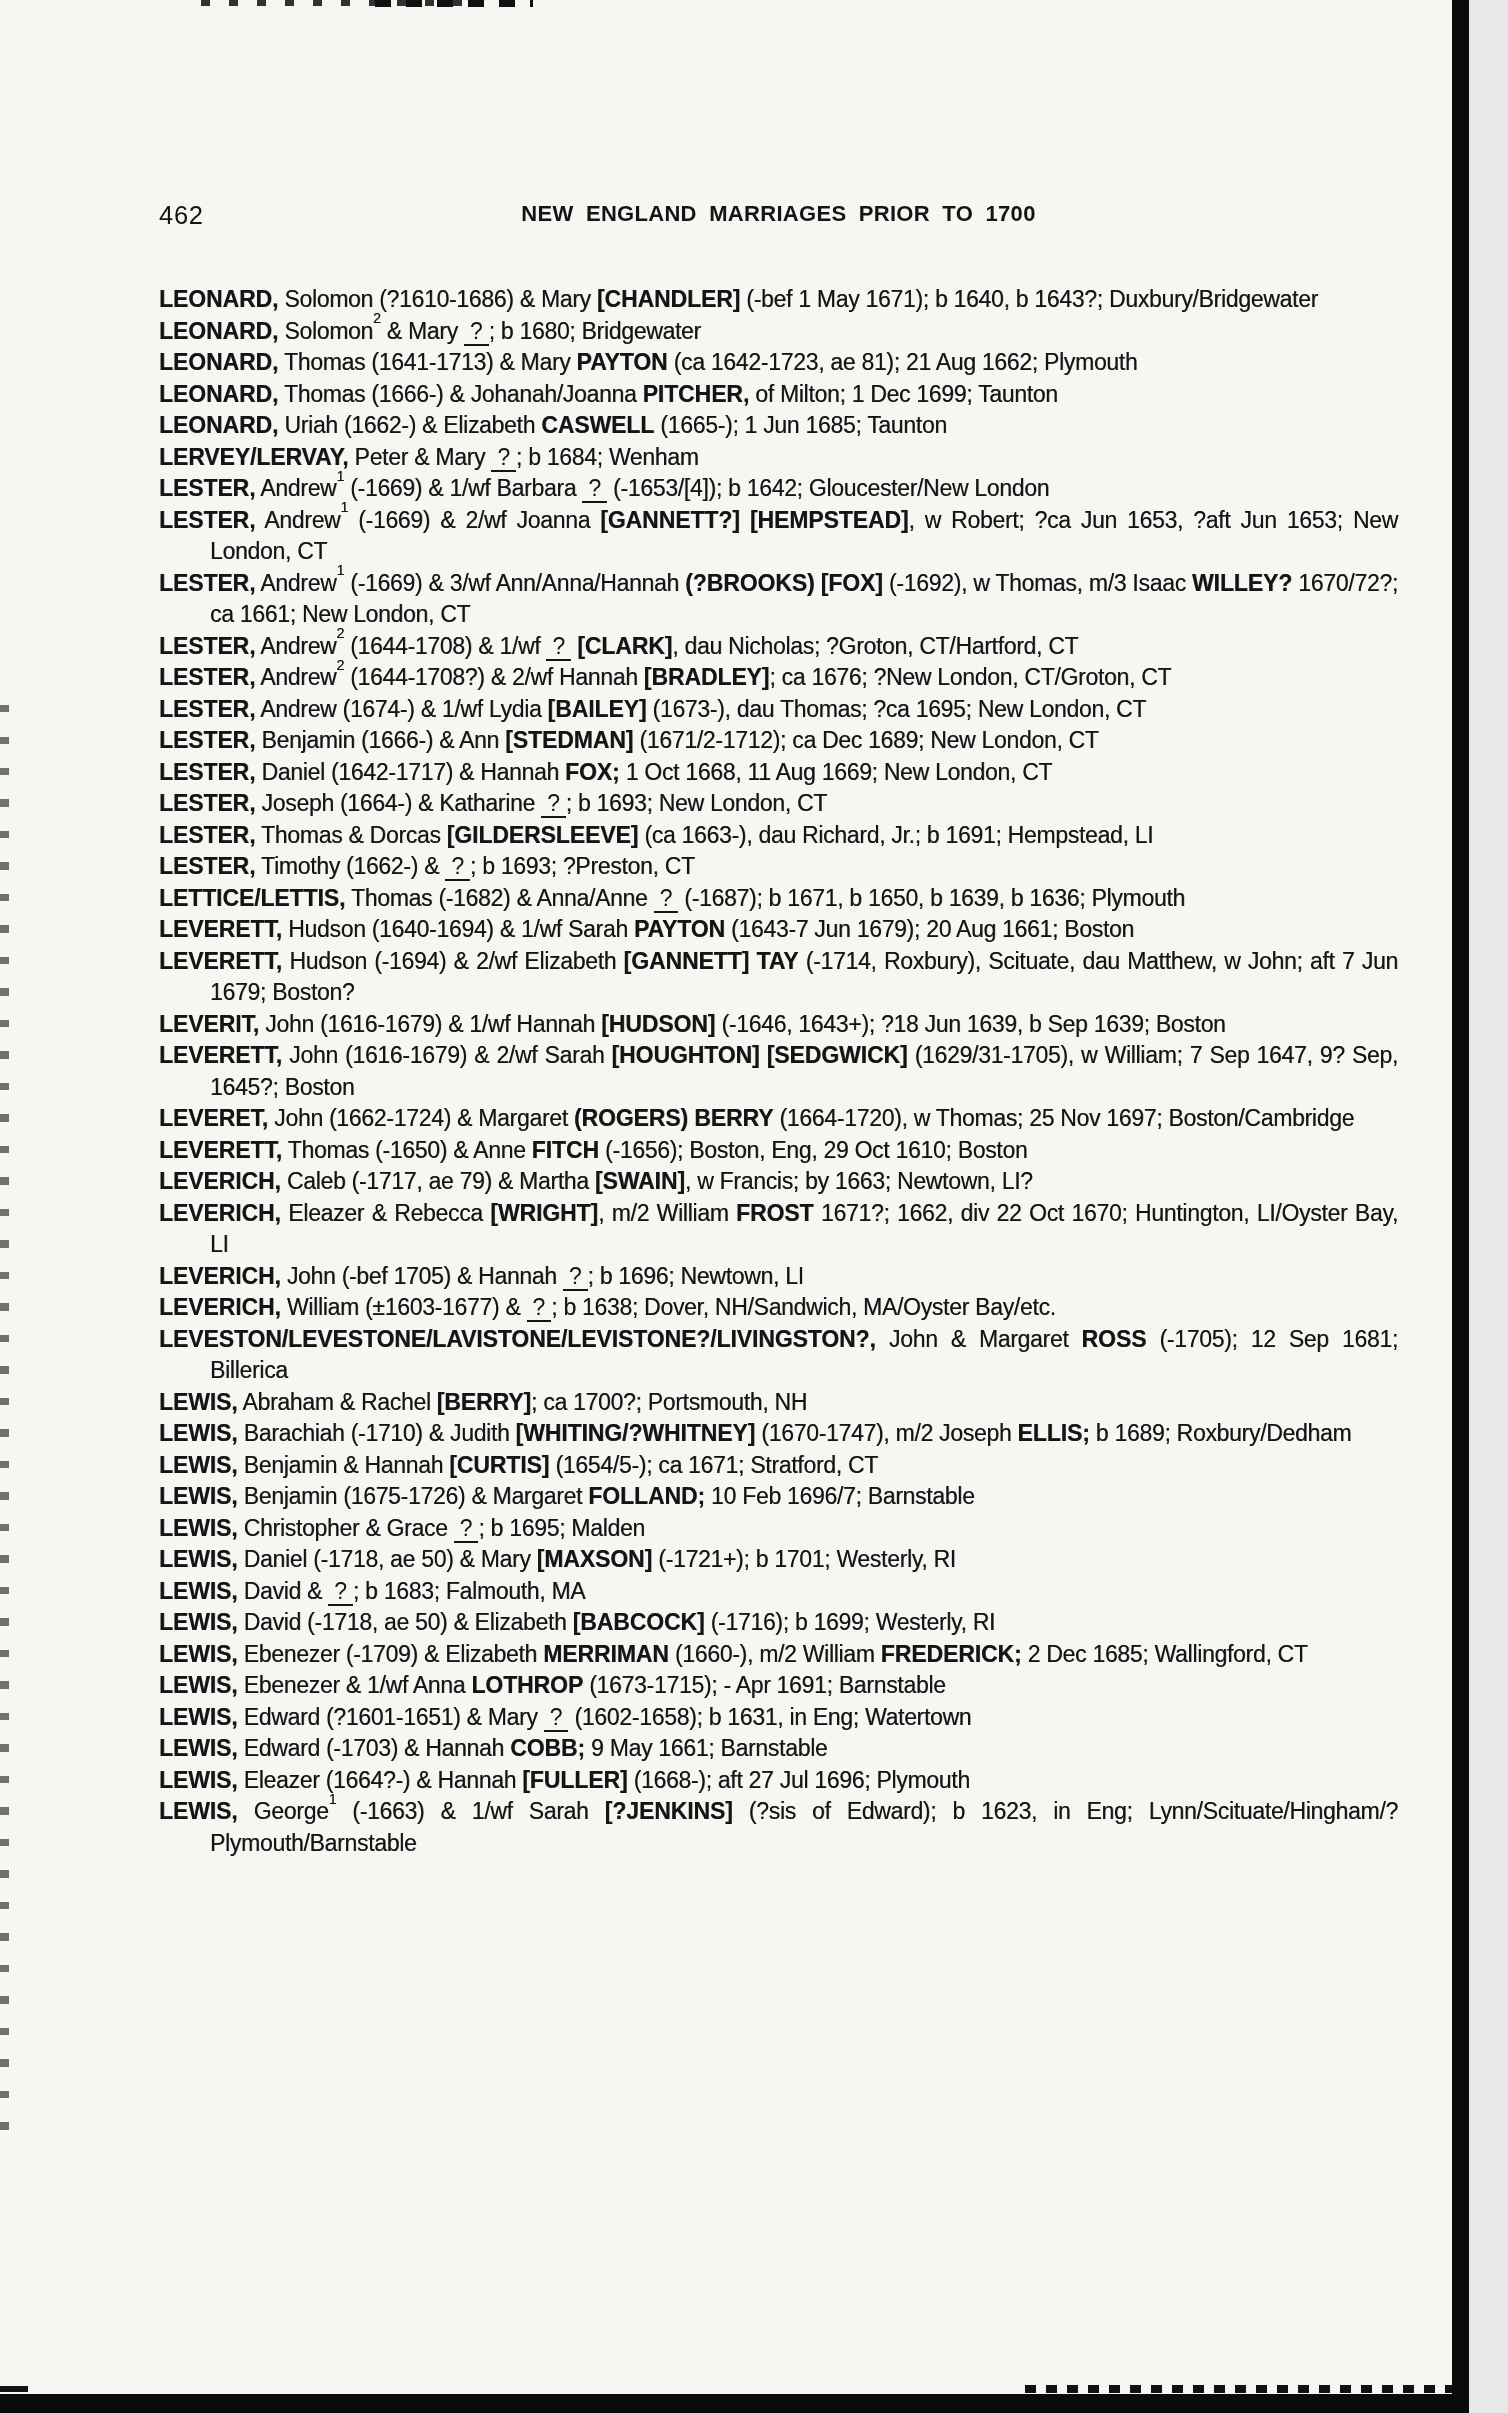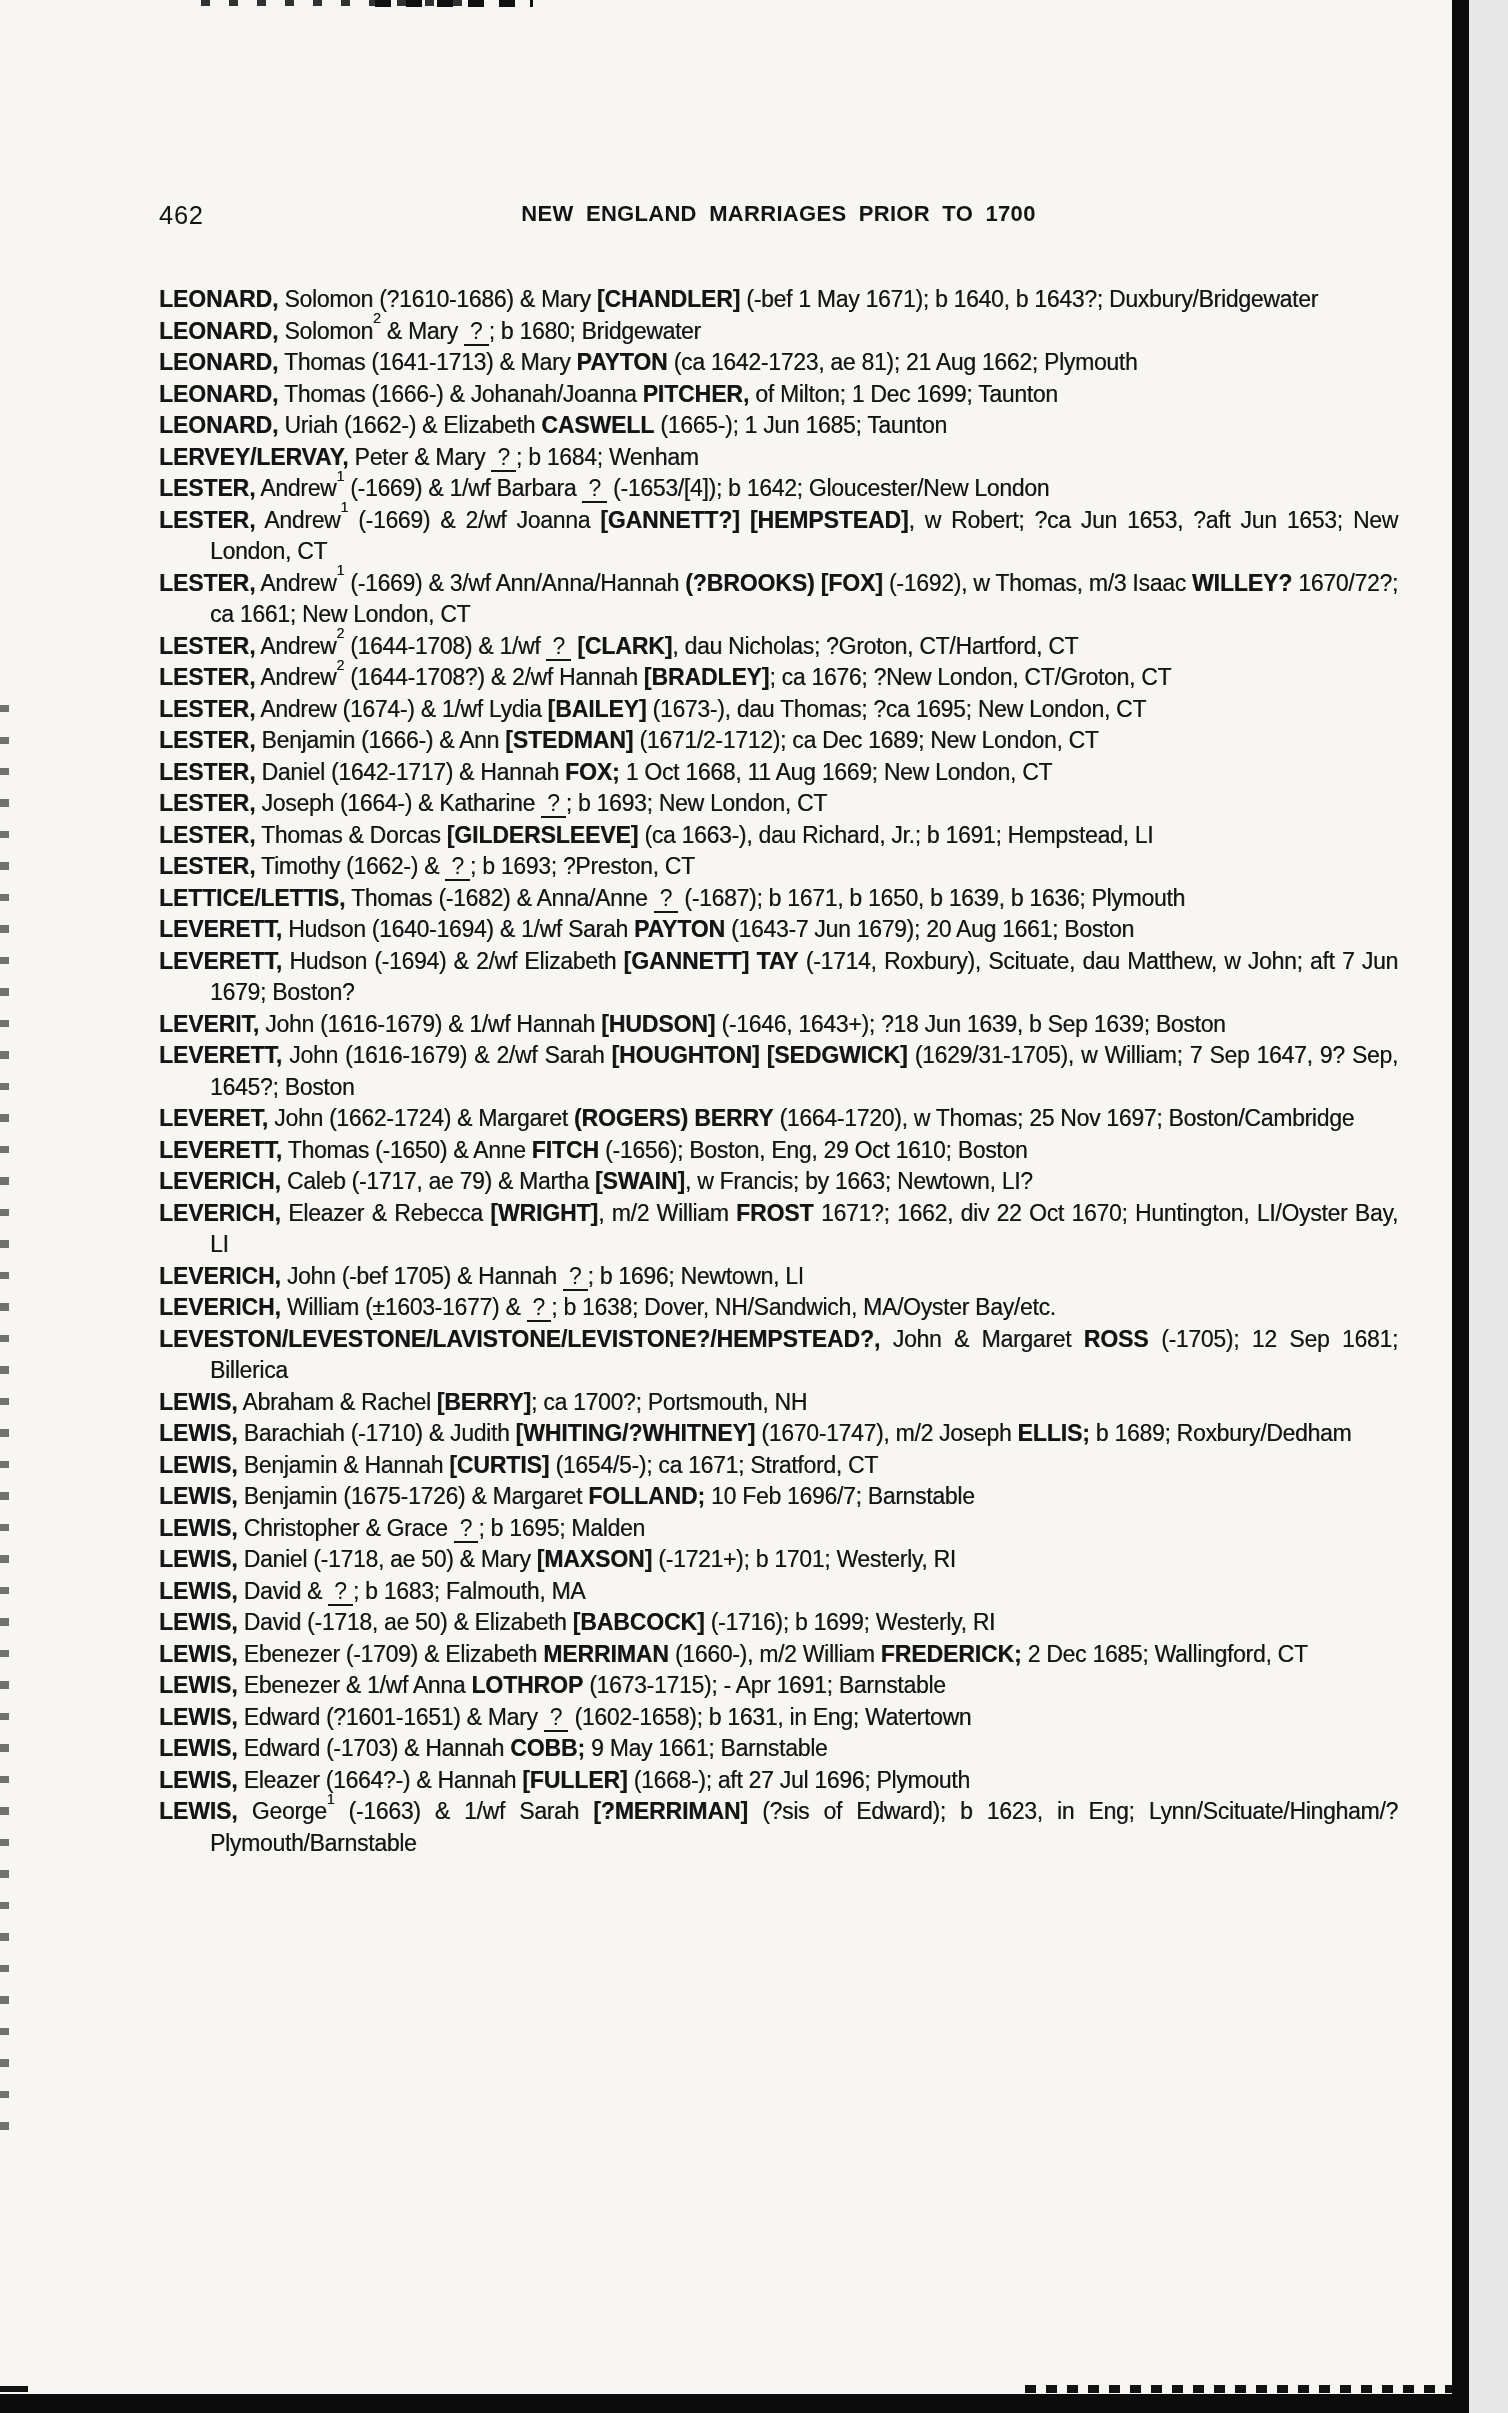--- a/index.html
+++ b/index.html
@@ -84,35 +84,35 @@
       <p class="entry"><b>LEVERETT,</b> Hudson (1640-1694) &amp; 1/wf Sarah <b>PAYTON</b> (1643-7 Jun 1679); 20 Aug 1661; Boston</p>
       <p class="entry"><b>LEVERETT,</b> Hudson (-1694) &amp; 2/wf Elizabeth <b>[GANNETT]</b> <b>TAY</b> (-1714, Roxbury), Scituate, dau Matthew, w John; aft 7 Jun 1679; Boston?</p>
       <p class="entry"><b>LEVERIT,</b> John (1616-1679) &amp; 1/wf Hannah <b>[HUDSON]</b> (-1646, 1643+); ?18 Jun 1639, b Sep 1639; Boston</p>
       <p class="entry"><b>LEVERETT,</b> John (1616-1679) &amp; 2/wf Sarah <b>[HOUGHTON]</b> <b>[SEDGWICK]</b> (1629/31-1705), w William; 7 Sep 1647, 9? Sep, 1645?; Boston</p>
       <p class="entry"><b>LEVERET,</b> John (1662-1724) &amp; Margaret <b>(ROGERS)</b> <b>BERRY</b> (1664-1720), w Thomas; 25 Nov 1697; Boston/Cambridge</p>
       <p class="entry"><b>LEVERETT,</b> Thomas (-1650) &amp; Anne <b>FITCH</b> (-1656); Boston, Eng, 29 Oct 1610; Boston</p>
       <p class="entry"><b>LEVERICH,</b> Caleb (-1717, ae 79) &amp; Martha <b>[SWAIN]</b>, w Francis; by 1663; Newtown, LI?</p>
       <p class="entry"><b>LEVERICH,</b> Eleazer &amp; Rebecca <b>[WRIGHT]</b>, m/2 William <b>FROST</b> 1671?; 1662, div 22 Oct 1670; Huntington, LI/Oyster Bay, LI</p>
       <p class="entry"><b>LEVERICH,</b> John (-bef 1705) &amp; Hannah <span class="blank">&nbsp;?&nbsp;</span>; b 1696; Newtown, LI</p>
       <p class="entry"><b>LEVERICH,</b> William (±1603-1677) &amp; <span class="blank">&nbsp;?&nbsp;</span>; b 1638; Dover, NH/Sandwich, MA/Oyster Bay/etc.</p>
-      <p class="entry"><b>LEVESTON/LEVESTONE/LAVISTONE/LEVISTONE?/HEMPSTEAD?,</b> John &amp; Margaret <b>ROSS</b> (-1705); 12 Sep 1681; Billerica</p>
+      <p class="entry"><b>LEVESTON/LEVESTONE/LAVISTONE/LEVISTONE?/LIVINGSTON?,</b> John &amp; Margaret <b>ROSS</b> (-1705); 12 Sep 1681; Billerica</p>
       <p class="entry"><b>LEWIS,</b> Abraham &amp; Rachel <b>[BERRY]</b>; ca 1700?; Portsmouth, NH</p>
       <p class="entry"><b>LEWIS,</b> Barachiah (-1710) &amp; Judith <b>[WHITING/?WHITNEY]</b> (1670-1747), m/2 Joseph <b>ELLIS;</b> b 1689; Roxbury/Dedham</p>
       <p class="entry"><b>LEWIS,</b> Benjamin &amp; Hannah <b>[CURTIS]</b> (1654/5-); ca 1671; Stratford, CT</p>
       <p class="entry"><b>LEWIS,</b> Benjamin (1675-1726) &amp; Margaret <b>FOLLAND;</b> 10 Feb 1696/7; Barnstable</p>
       <p class="entry"><b>LEWIS,</b> Christopher &amp; Grace <span class="blank">&nbsp;?&nbsp;</span>; b 1695; Malden</p>
       <p class="entry"><b>LEWIS,</b> Daniel (-1718, ae 50) &amp; Mary <b>[MAXSON]</b> (-1721+); b 1701; Westerly, RI</p>
       <p class="entry"><b>LEWIS,</b> David &amp; <span class="blank">&nbsp;?&nbsp;</span>; b 1683; Falmouth, MA</p>
       <p class="entry"><b>LEWIS,</b> David (-1718, ae 50) &amp; Elizabeth <b>[BABCOCK]</b> (-1716); b 1699; Westerly, RI</p>
       <p class="entry"><b>LEWIS,</b> Ebenezer (-1709) &amp; Elizabeth <b>MERRIMAN</b> (1660-), m/2 William <b>FREDERICK;</b> 2 Dec 1685; Wallingford, CT</p>
       <p class="entry"><b>LEWIS,</b> Ebenezer &amp; 1/wf Anna <b>LOTHROP</b> (1673-1715); - Apr 1691; Barnstable</p>
       <p class="entry"><b>LEWIS,</b> Edward (?1601-1651) &amp; Mary <span class="blank">&nbsp;?&nbsp;</span> (1602-1658); b 1631, in Eng; Watertown</p>
       <p class="entry"><b>LEWIS,</b> Edward (-1703) &amp; Hannah <b>COBB;</b> 9 May 1661; Barnstable</p>
       <p class="entry"><b>LEWIS,</b> Eleazer (1664?-) &amp; Hannah <b>[FULLER]</b> (1668-); aft 27 Jul 1696; Plymouth</p>
-      <p class="entry"><b>LEWIS,</b> George<sup>1</sup> (-1663) &amp; 1/wf Sarah <b>[?MERRIMAN]</b> (?sis of Edward); b 1623, in Eng; Lynn/Scituate/Hingham/?Plymouth/Barnstable</p>
+      <p class="entry"><b>LEWIS,</b> George<sup>1</sup> (-1663) &amp; 1/wf Sarah <b>[?JENKINS]</b> (?sis of Edward); b 1623, in Eng; Lynn/Scituate/Hingham/?Plymouth/Barnstable</p>
     </div>
 
   <div class="bottom-dashes"></div>
   <div class="bottom-left-tick"></div>
   <div class="right-bar"></div>
   <div class="bottom-bar"></div>
 </div>
 
 
 </body></html>

